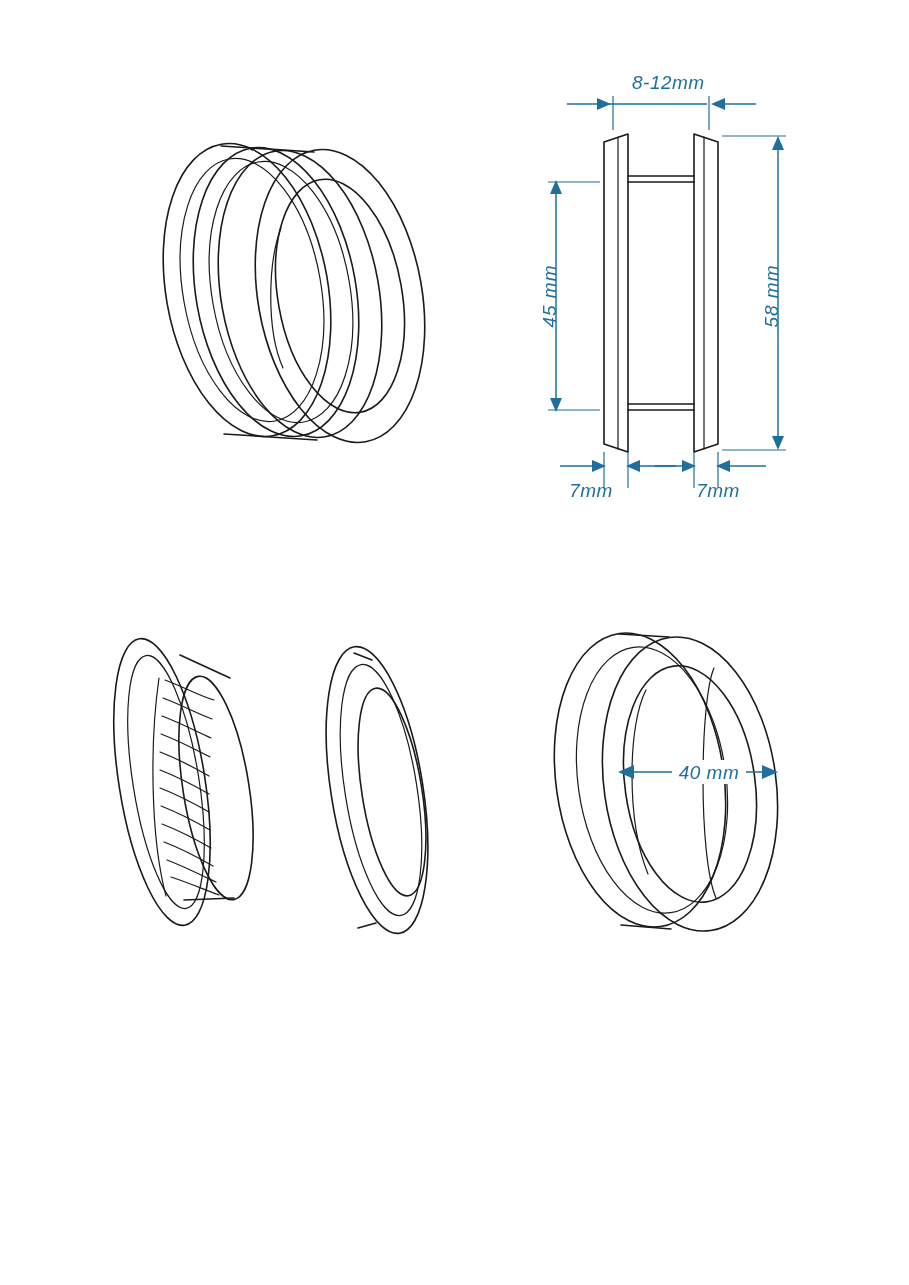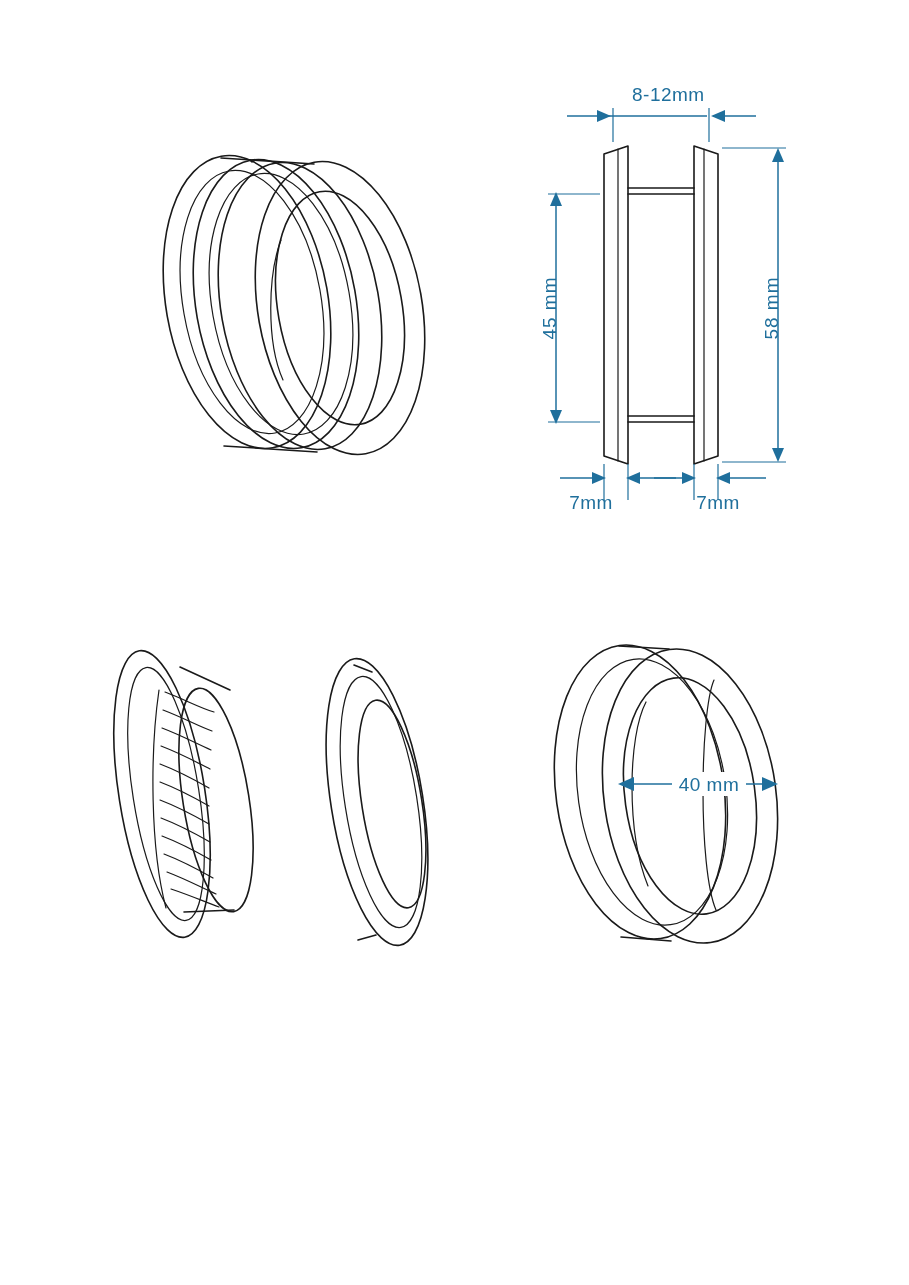--- a/index.html
+++ b/index.html
@@ -10,24 +10,25 @@
   body {
     width: 909px;
     height: 1285px;
     font-family: "Liberation Sans", sans-serif;
     position: relative;
     overflow: hidden;
   }
   #sheet {
     position: absolute;
     left: 0;
-    top: 12px;
+    top: 0;
     width: 909px;
     height: 1054px;
     background: #ffffff;
+    font-style: italic;
   }
   svg {
     display: block;
   }
   .ln {
     fill: none;
     stroke: #1a1a1a;
     stroke-width: 1.6;
     stroke-linecap: round;
     stroke-linejoin: round;

